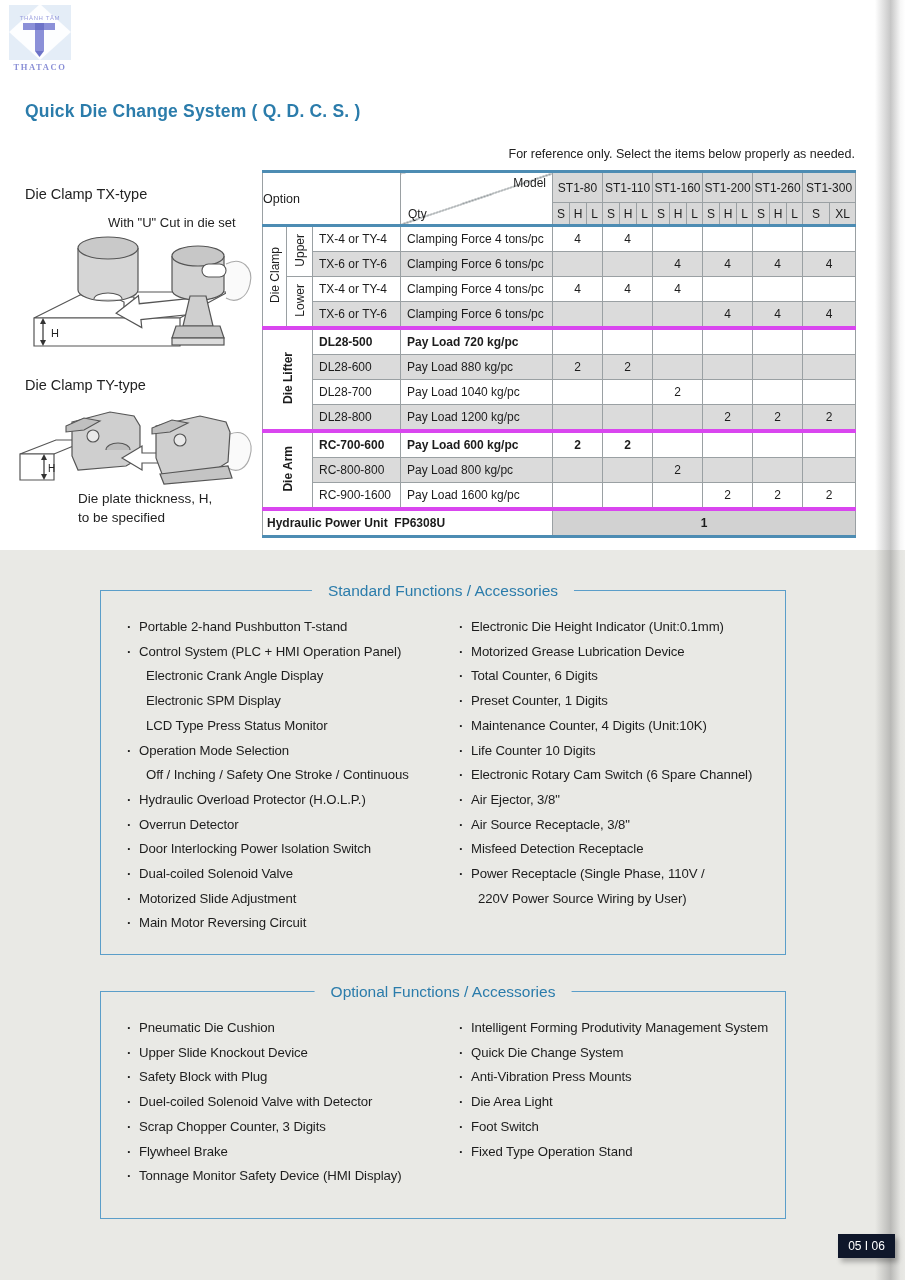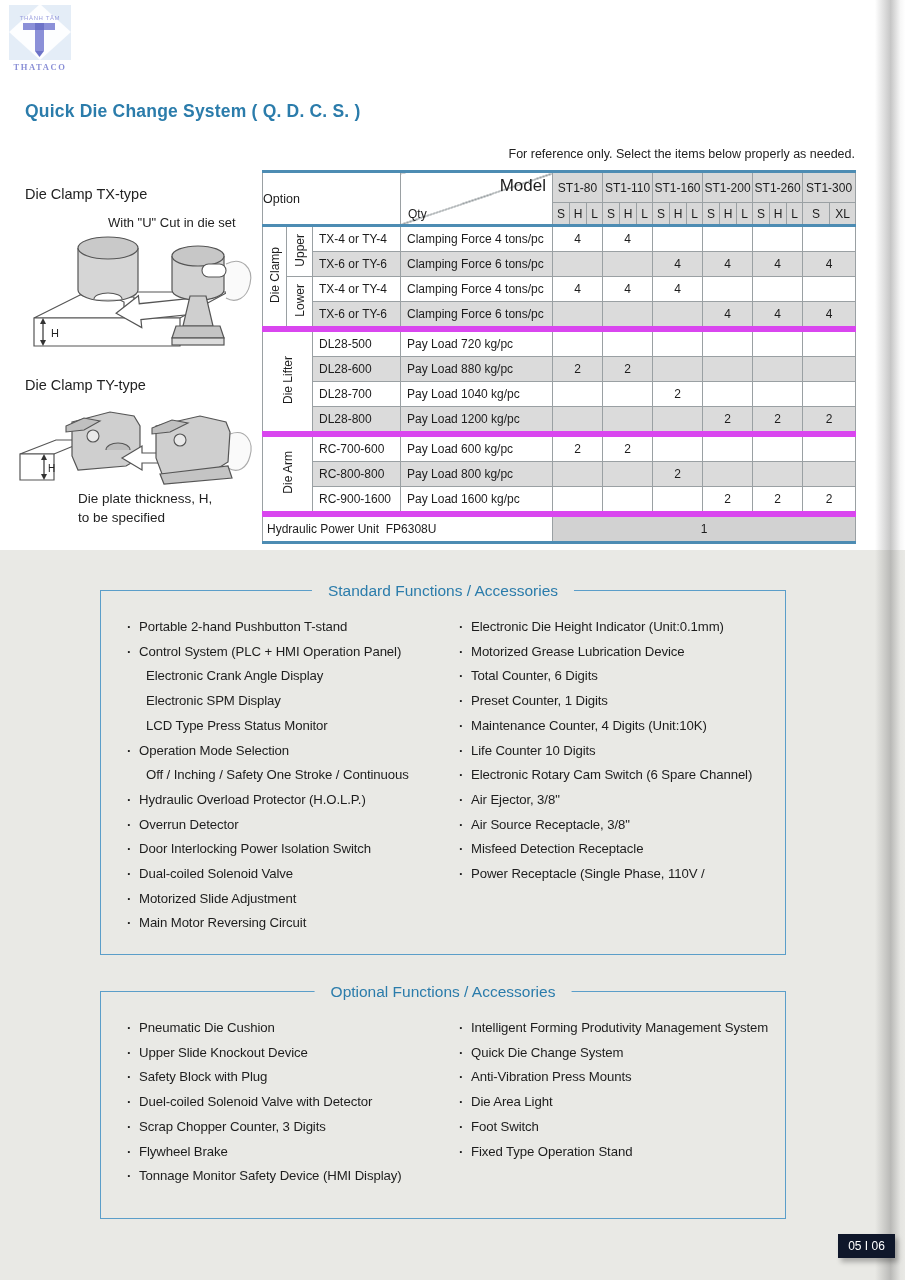--- a/index.html
+++ b/index.html
@@ -24,30 +24,30 @@
   
   .table-wrap{position:absolute;left:262px;top:170px;}
   .opt-table{border-collapse:collapse;table-layout:fixed;width:593px;font-size:12px;color:#1c1c1c;background:#fff;}
   .opt-table th,.opt-table td{border:1px solid #9aa0a3;padding:0;overflow:hidden;white-space:nowrap;font-weight:400;vertical-align:middle;}
   .opt-table thead tr:first-child th{border-top:3px solid #4d8cb3;}
   .h-option,.h-diag{border-bottom:3px solid #4d8cb3 !important;background:#fff;}
   .opt-table thead tr+tr th{border-bottom:3px solid #4d8cb3;}
   .h-option{text-align:left;padding-left:6px;font-size:12.5px;}
   .h-diag{position:relative;
     background-image:linear-gradient(to bottom right,transparent calc(50% - .7px),#9aa0a3 calc(50% - .7px),#9aa0a3 calc(50% + .7px),transparent calc(50% + .7px));}
-  .diag-model{position:absolute;top:3px;right:6px;font-size:17px;}
+  .diag-model{position:absolute;top:3px;right:6px;font-size:12px;}
   .diag-qty{position:absolute;bottom:3px;left:7px;font-size:12px;}
   .h-model{background:#d8d8d8;font-weight:700;height:29px;text-align:center;font-size:12px;}
   .h-sub{background:#d8d8d8;height:21px;text-align:center;}
   .opt-table tbody td{height:24px;text-align:center;}
   .c-opt,.c-qty{text-align:left !important;padding-left:6px !important;}
   tr.odd td{background:#fff;} tr.even td{background:#dbdbdb;}
   td.rot{background:#fff !important;text-align:center;}
   .vtext{writing-mode:vertical-rl;transform:rotate(180deg);display:inline-block;line-height:1;font-size:12px;}
-  tr.sec-start td{border-top:6px solid #d946ef;}
+  tr.sec-start td{border-top:4px solid #d946ef;font-weight:bold;}
   .foot-row td{border-bottom:3px solid #4d8cb3;height:26px;}
   .c-foot-label{background:#fff !important;text-align:left !important;padding-left:4px !important;}
   .c-foot-value{background:#d2d2d2 !important;text-align:center;}
   
   .fbox{position:absolute;left:100px;width:684px;border:1.5px solid #5b9ec9;}
   .fbox-std{top:590px;height:363px;} .fbox-opt{top:991px;height:226px;}
   .fbox-title{position:absolute;top:-11px;left:50%;transform:translateX(-50%);background:#e9e9e5;
               padding:0 16px;font-size:15.5px;color:#2b7cab;white-space:nowrap;line-height:22px;}
   .fbox-cols{display:grid;grid-template-columns:332px 1fr;padding:24px 6px 0 26px;}
   .li-row{display:flex;line-height:24.7px;font-size:13.2px;color:#1d1d1d;white-space:nowrap;letter-spacing:-.1px;}
@@ -407,20 +407,21 @@
           <div class="li-row">
             <span class="bullet">·</span>
             <span class="li-text">Misfeed Detection Receptacle</span>
           </div>
           <div class="li-row">
             <span class="bullet">·</span>
             <span class="li-text">Power Receptacle (Single Phase, 110V /</span>
           </div>
           <div class="li-row cont">
             <span class="bullet"></span>
+            <span class="li-text">220V Power Source Wiring by User)</span>
           </div>
         </div>
     </div>
   </div>
 
   <div class="fbox fbox-opt">
     <div class="fbox-title">Optional Functions / Accessories</div>
     <div class="fbox-cols">
       <div id="opt-left" class="fcol">
           <div class="li-row">

